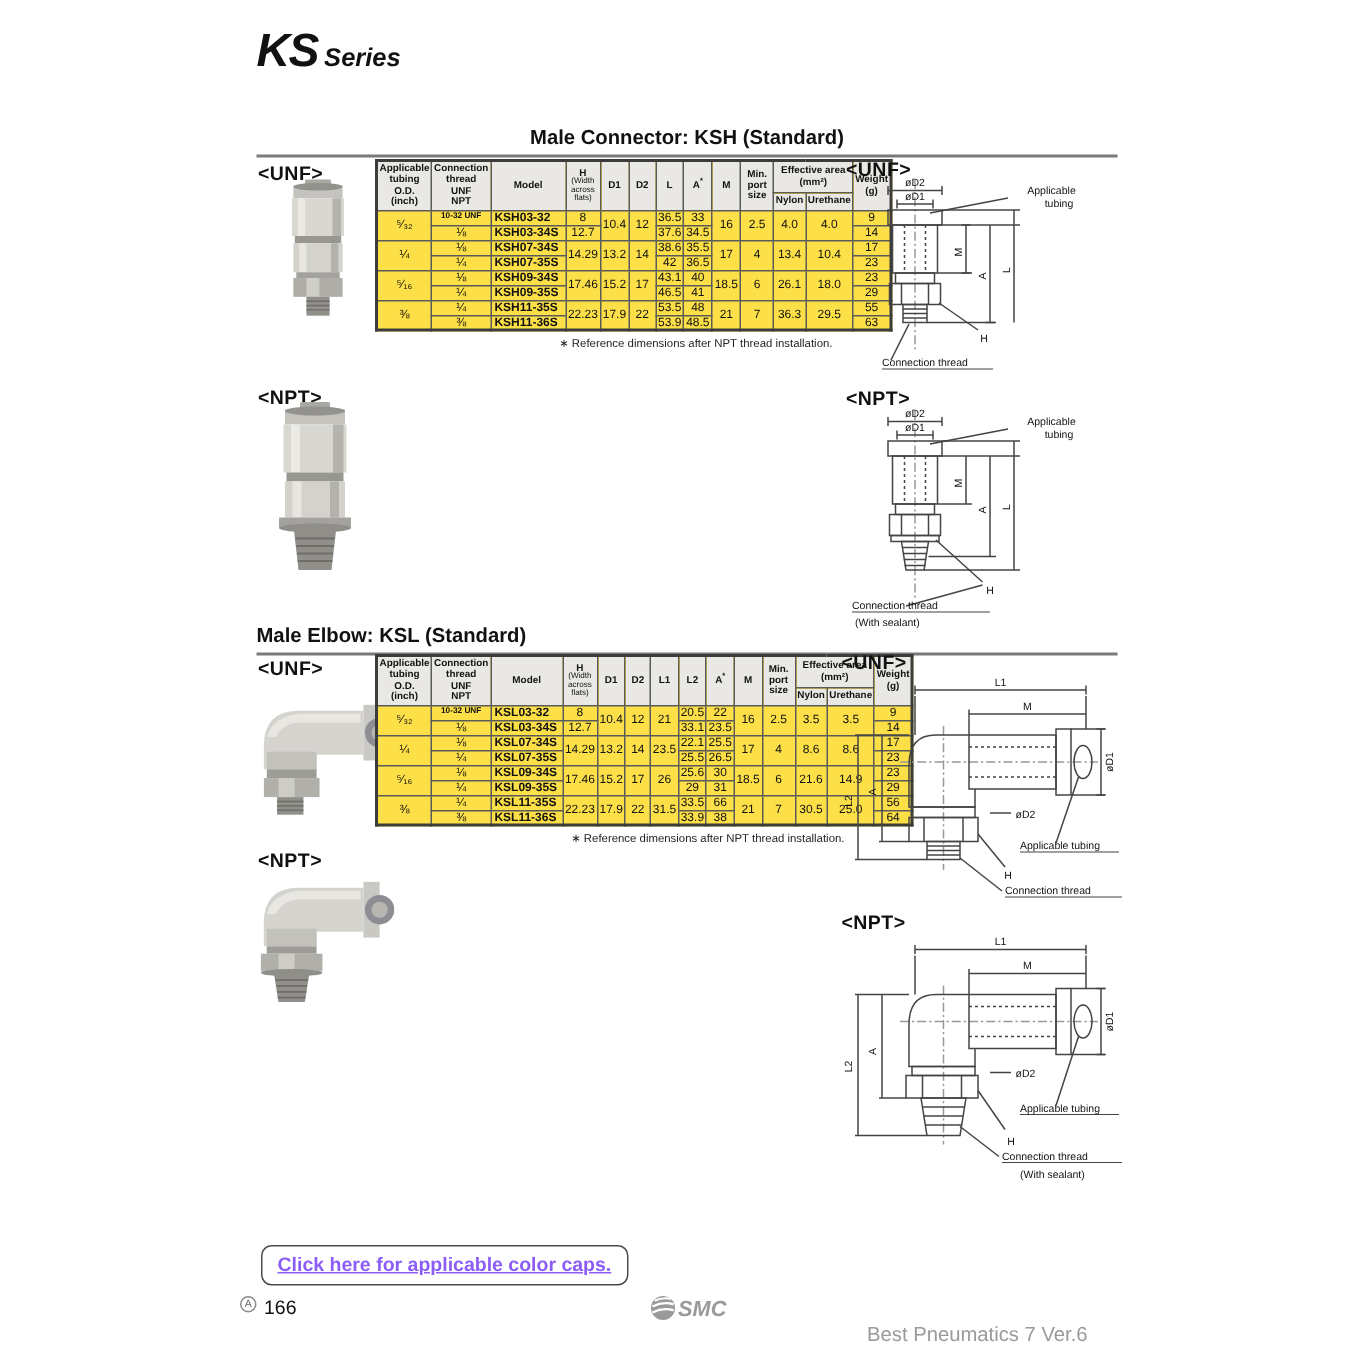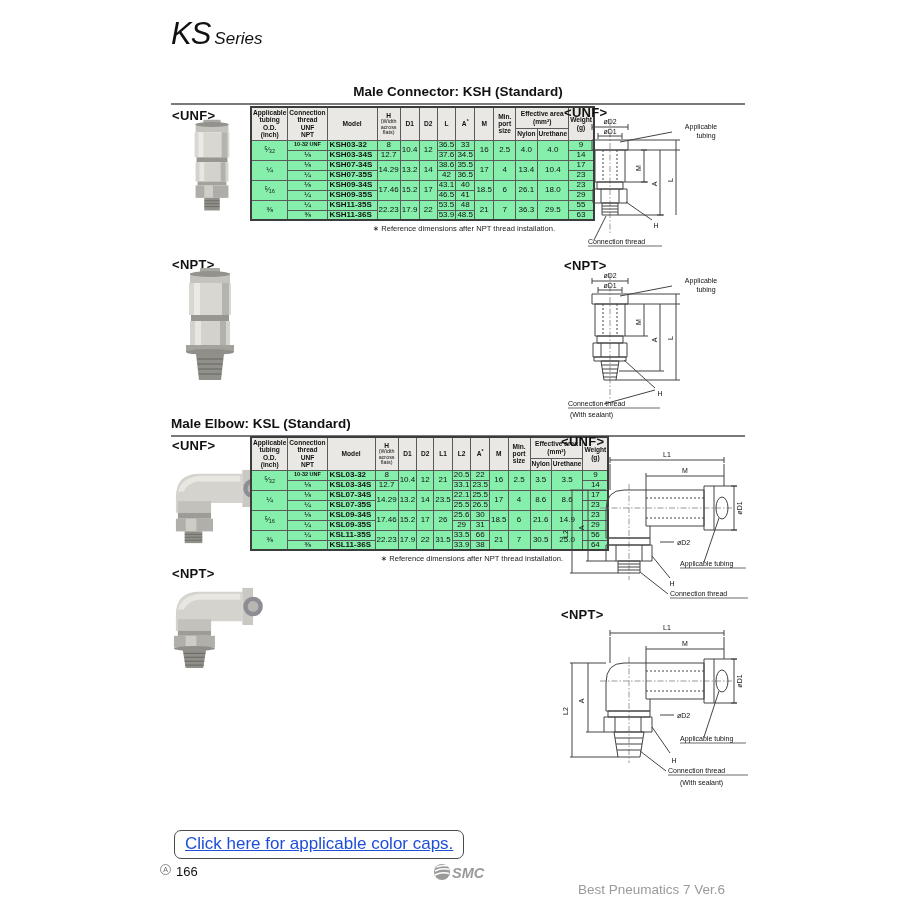--- a/index.html
+++ b/index.html
@@ -1,50 +1,50 @@
 <!DOCTYPE html>
 <html><head>
 <meta charset="utf-8">
 <style>
   * { margin:0; padding:0; box-sizing:border-box; }
   html,body { background:#fff; }
   body { width:907px; height:907px; position:relative; font-family:"Liberation Sans", sans-serif; color:#111; overflow:hidden; }
   .abs { position:absolute; }
 
   
-  .series-title { left:171px; top:16px; font-style:italic; font-weight:normal; white-space:nowrap; }
+  .series-title { left:171px; top:16px; font-style:italic; font-weight:bold; white-space:nowrap; }
   .series-title .big { font-size:31px; letter-spacing:-1px; }
   .series-title .small { font-size:17px; margin-left:4px; }
 
   
   .sec-heading { font-size:13.5px; font-weight:bold; width:574px; border-bottom:2px solid #7a7a7a; padding-bottom:4px; }
 
   .tag-label { font-size:13px; font-weight:bold; letter-spacing:0.3px; }
 
   
-  table.spec { border-collapse:collapse; border:2px solid #3c3c3c; background:#86efac; table-layout:fixed; }
+  table.spec { border-collapse:collapse; border:2px solid #3c3c3c; background:#fde047; table-layout:fixed; }
   table.spec th, table.spec td { border:1px solid #5a5a5a; text-align:center; vertical-align:middle; padding:0 1px; overflow:hidden; white-space:nowrap; }
   table.spec th { background:#e9e8e4; font-size:6.6px; font-weight:bold; line-height:1.12; padding:1px; }
   table.spec th .hsub { font-size:5.4px; font-weight:normal; display:block; line-height:1.05; }
   table.spec th sup { font-size:5px; }
   table.spec tbody tr { height:10px; }
   table.spec td { font-size:8px; line-height:1; }
   table.spec td.model { font-weight:bold; text-align:left; padding-left:2px; font-size:8px; }
   table.spec td.thread { font-size:8px; }
   table.spec td.thread.tiny { font-size:5.5px; font-weight:bold; }
   table.spec tbody tr.group-start td { border-top:1.8px solid #3c3c3c; }
   .footnote { font-size:7.6px; color:#222; text-align:right; }
 
   
   svg text { font-family:"Liberation Sans", sans-serif; }
   .diagram line, .diagram path, .diagram rect, .diagram polygon, .diagram ellipse, .diagram circle { vector-effect:non-scaling-stroke; }
 
   
   .link-box { left:174px; top:830px; border:1.4px solid #4a4a4a; border-radius:7px; padding:3px 10px 4px 10px; background:#fff; }
-  .link-box a { color:#1d4ed8; font-weight:normal; font-size:17px; text-decoration:underline; cursor:pointer; }
+  .link-box a { color:#8b5cf6; font-weight:bold; font-size:13px; text-decoration:underline; cursor:pointer; }
 
   
   .page-no { left:160px; top:864px; font-size:13px; display:flex; align-items:flex-start; gap:5px; }
   .circled-a { display:inline-block; width:11px; height:11px; border:1px solid #8a8a8a; border-radius:50%; font-size:7px; line-height:10px; text-align:center; color:#666; }
   .ver-text { left:578px; top:882px; font-size:13.5px; color:#9a9a9a; }
 </style>
 </head>
 <body>
 
 <div class="abs series-title">

